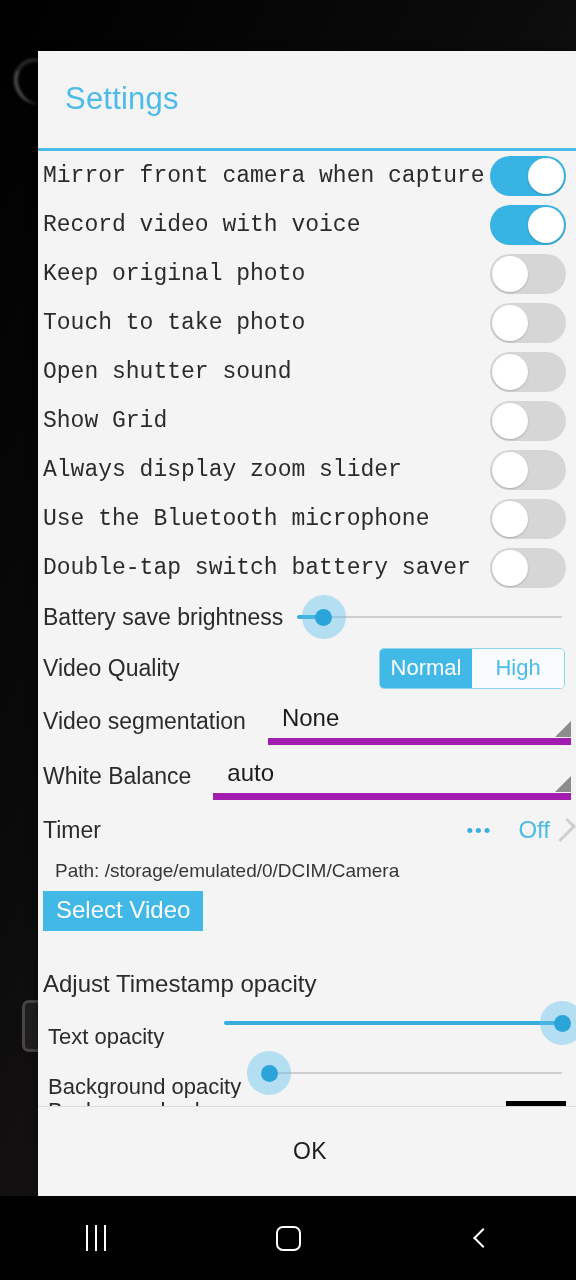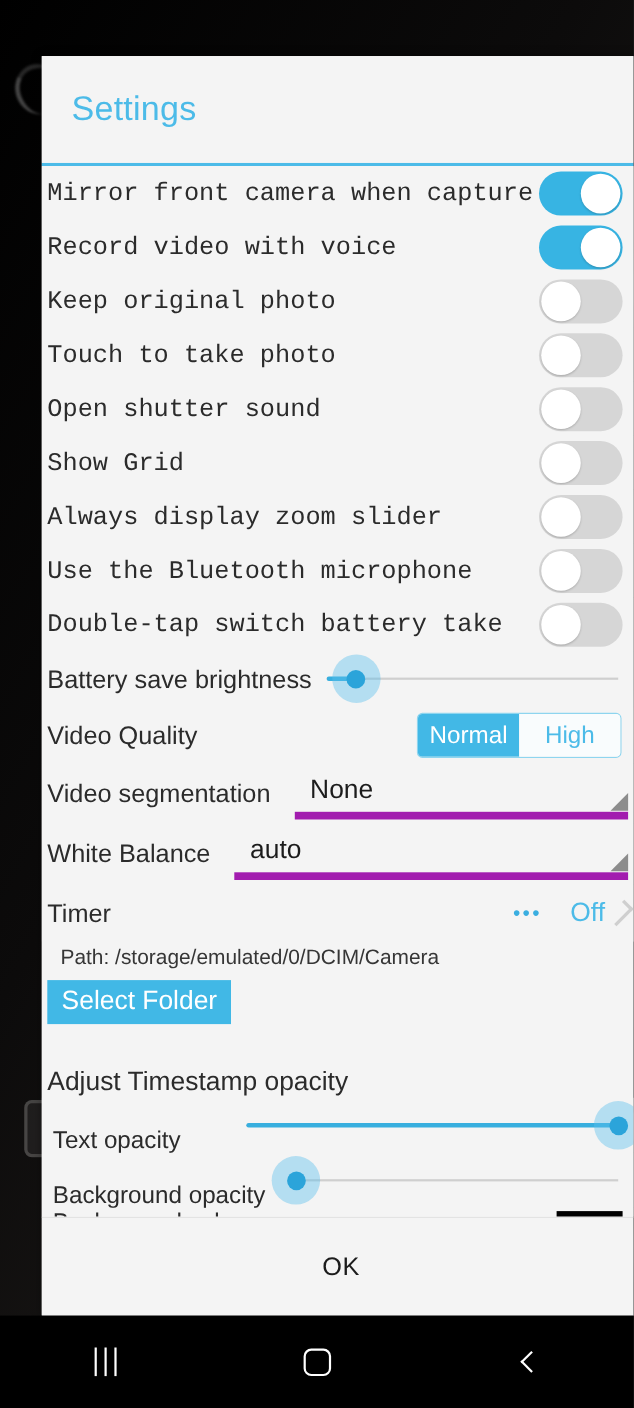--- a/index.html
+++ b/index.html
@@ -477,21 +477,21 @@
       </div>
 
       <div class="row toggle-row">
         <span class="row-label">Use the Bluetooth microphone</span>
         <span class="switch off">
             <span class="knob"></span>
           </span>
       </div>
 
       <div class="row toggle-row">
-        <span class="row-label">Double-tap switch battery take</span>
+        <span class="row-label">Double-tap switch battery saver</span>
         <span class="switch off">
             <span class="knob"></span>
           </span>
       </div>
 
       <div class="row" id="battery-row">
         <span class="row-label">Battery save brightness</span>
         <span class="slider" id="battery-slider">
           <span class="track"></span>
           <span class="fill" style="width:10%;"></span>
@@ -526,21 +526,21 @@
 
       <div class="row" id="timer-row">
         <span class="row-label">Timer</span>
         <span id="timer-dots">•••</span>
         <span id="timer-value">Off</span>
         <span id="timer-chevron"></span>
       </div>
 
       <div id="path-text">Path: /storage/emulated/0/DCIM/Camera</div>
       <div id="select-folder-wrap">
-        <button id="select-folder-button">Select Folder</button>
+        <button id="select-folder-button">Select Video</button>
       </div>
 
       <div id="timestamp-heading">Adjust Timestamp opacity</div>
 
       <div class="row opacity-row">
         <span class="row-label">Text opacity</span>
         <span class="slider" id="text-opacity-slider">
           <span class="track"></span>
           <span class="fill" style="width:100%;"></span>
           <span class="halo" style="left:100%;"></span>

